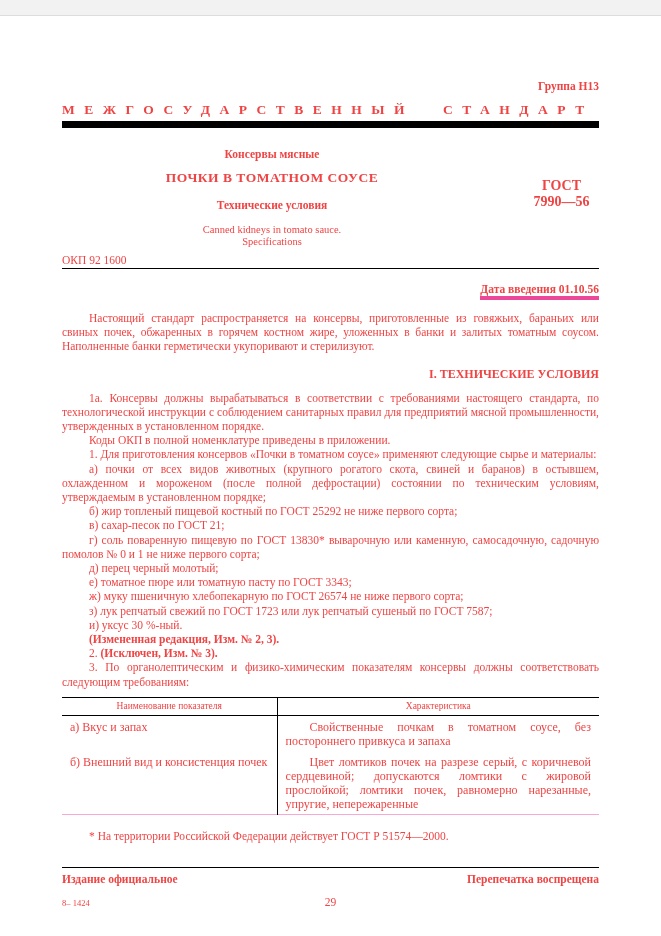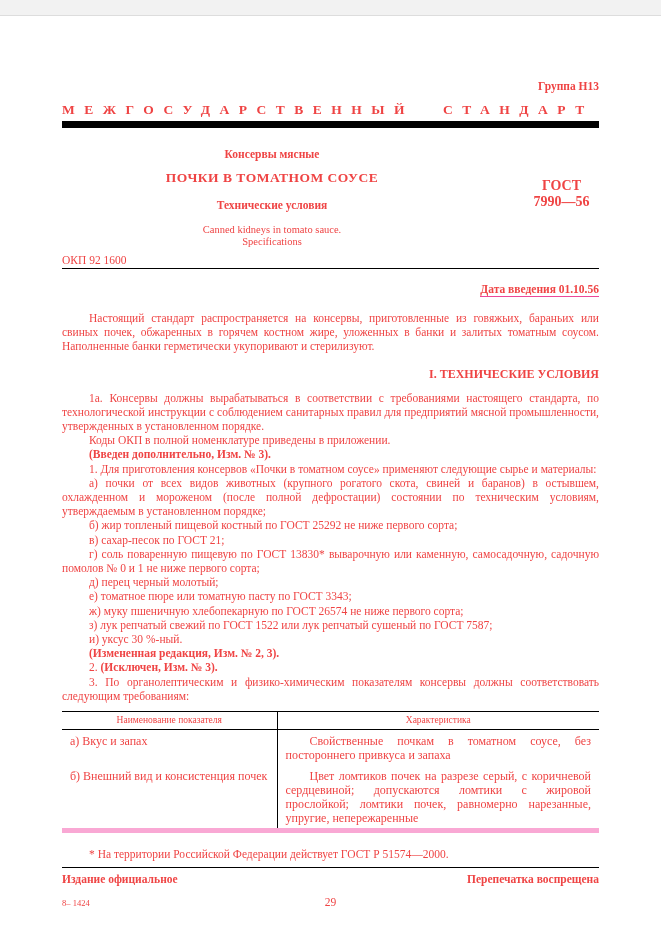--- a/index.html
+++ b/index.html
@@ -19,28 +19,28 @@
   .title-left { width: 420px; text-align: center; }
   .title-right { flex: 1; text-align: center; padding-top: 30px; font-weight: bold; font-size: 14px; line-height: 16px; }
   .t-category { font-weight: bold; font-size: 11.5px; }
   .t-main { margin-top: 10px; font-weight: bold; font-size: 13.5px; letter-spacing: 0.5px; }
   .t-sub { margin-top: 13px; font-weight: bold; font-size: 11.5px; }
   .t-eng { margin-top: 13px; font-size: 10.5px; line-height: 12px; }
   .okp { margin-top: 6px; font-size: 11.5px; }
   .thin-rule { border-top: 1px solid #000; height: 0; }
   .rule-top { margin-top: 2px; }
   .date-wrap { margin-top: 10px; text-align: right; }
-  .date-note { font-weight: bold; font-size: 11.5px; border-bottom: 1px solid #ec4899; padding-bottom: 1px; }
+  .date-note { font-weight: bold; font-size: 11.5px; border-bottom: 4px solid #ec4899; padding-bottom: 1px; }
   .body-p { margin: 0; font-size: 11.5px; line-height: 14.2px; text-align: justify; text-indent: 27px; }
   .intro { margin-top: 14px; }
   .section-heading { margin: 13px 0 9px; text-align: right; font-weight: bold; font-size: 12px; }
   .b { font-weight: bold; }
   .spec-table {
     width: 100%; border-collapse: collapse; margin-top: 8px;
-    border-top: 1px solid #000; border-bottom: 5px solid #f9a8d4;
+    border-top: 1px solid #000; border-bottom: 1px solid #f9a8d4;
   }
   .spec-table th { font-weight: normal; font-size: 9.5px; padding: 3px 4px 4px; text-align: center; border-bottom: 1px solid #000; }
   .spec-table th:first-child, .spec-table td:first-child { border-right: 1px solid #000; }
   .col-name { width: 215px; }
   .spec-table td { vertical-align: top; font-size: 12px; line-height: 14px; padding: 4px 8px 3px; }
   .cell-char { text-align: justify; text-indent: 24px; padding-left: 10px; padding-right: 10px; }
   .footnote { margin: 14px 0 0; font-size: 11.5px; line-height: 14px; text-indent: 27px; text-align: justify; }
   .footer-block { position: absolute; left: 62px; right: 62px; bottom: 44px; }
   .footer-row { display: flex; justify-content: space-between; margin-top: 5px; font-size: 11.5px; }
   .code-row { display: grid; grid-template-columns: 1fr auto 1fr; margin-top: 11px; align-items: baseline; }
@@ -79,31 +79,30 @@
   <div class="date-wrap">
     <span class="date-note">Дата введения 01.10.56</span>
   </div>
 
   <p class="body-p intro">Настоящий стандарт распространяется на консервы, приготовленные из говяжьих, бараньих или свиных почек, обжаренных в горячем костном жире, уложенных в банки и залитых томатным соусом. Наполненные банки герметически укупоривают и стерилизуют.</p>
 
   <div class="section-heading">I. ТЕХНИЧЕСКИЕ УСЛОВИЯ</div>
 
   <p class="body-p">1а. Консервы должны вырабатываться в соответствии с требованиями настоящего стандарта, по технологической инструкции с соблюдением санитарных правил для предприятий мясной промышленности, утвержденных в установленном порядке.</p>
   <p class="body-p">Коды ОКП в полной номенклатуре приведены в приложении.</p>
-  <p class="body-p b">(Введен дополнительно, Изм. № 3).</p>
   <p class="body-p">1. Для приготовления консервов «Почки в томатном соусе» применяют следующие сырье и материалы:</p>
 
   <p class="body-p">а) почки от всех видов животных (крупного рогатого скота, свиней и баранов) в остывшем, охлажденном и мороженом (после полной дефростации) состоянии по техническим условиям, утверждаемым в установленном порядке;</p>
   <p class="body-p">б) жир топленый пищевой костный по ГОСТ 25292 не ниже первого сорта;</p>
   <p class="body-p">в) сахар-песок по ГОСТ 21;</p>
   <p class="body-p">г) соль поваренную пищевую по ГОСТ 13830* выварочную или каменную, самосадочную, садочную помолов № 0 и 1 не ниже первого сорта;</p>
   <p class="body-p">д) перец черный молотый;</p>
   <p class="body-p">е) томатное пюре или томатную пасту по ГОСТ 3343;</p>
   <p class="body-p">ж) муку пшеничную хлебопекарную по ГОСТ 26574 не ниже первого сорта;</p>
-  <p class="body-p">з) лук репчатый свежий по ГОСТ 1522 или лук репчатый сушеный по ГОСТ 7587;</p>
+  <p class="body-p">з) лук репчатый свежий по ГОСТ 1723 или лук репчатый сушеный по ГОСТ 7587;</p>
   <p class="body-p">и) уксус 30 %-ный.</p>
 
   <p class="body-p b">(Измененная редакция, Изм. № 2, 3).</p>
   <p class="body-p"><span>2.</span> <span class="b">(Исключен, Изм. № 3).</span></p>
   <p class="body-p">3. По органолептическим и физико-химическим показателям консервы должны соответствовать следующим требованиям:</p>
 
   <table class="spec-table">
     <colgroup>
         <col class="col-name">
         <col>

